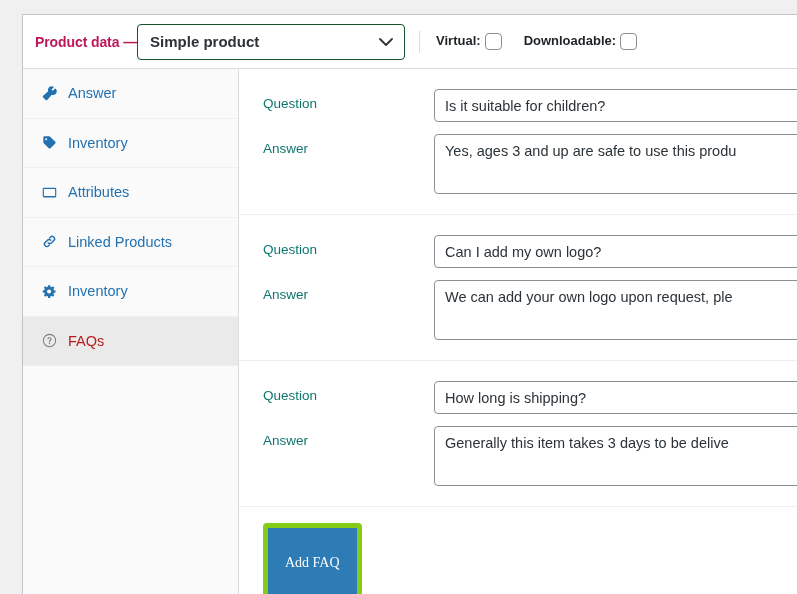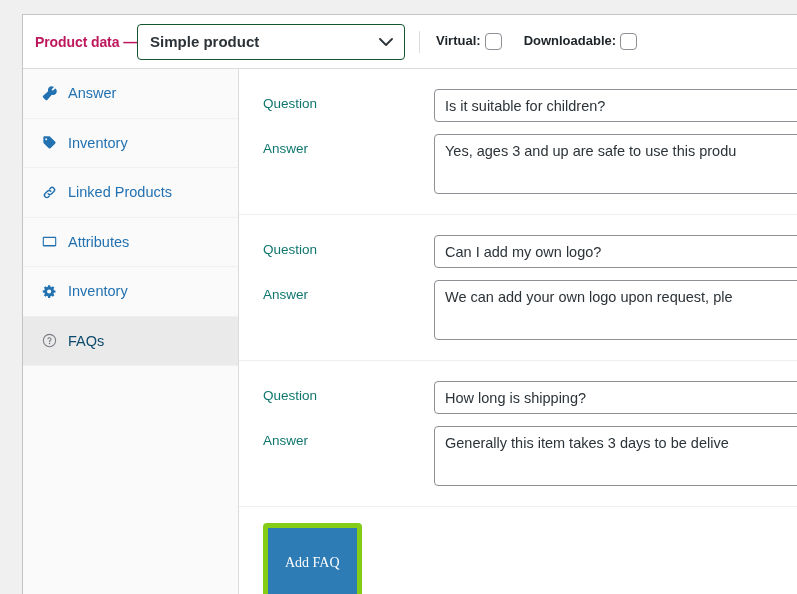--- a/index.html
+++ b/index.html
@@ -139,21 +139,21 @@
     display: flex;
     align-items: center;
     justify-content: center;
     margin-right: 9px;
     flex: none;
     color: #2271b1;
   }
 
   .tab.active {
     background: #eaeaea;
-    color: #0c4a6e;
+    color: #b91c1c;
   }
   .tab.active .tab-ico { color: #787c82; }
 
   
   .content {
     flex: 1;
     background: #fff;
     min-width: 0;
   }
 
@@ -270,43 +270,43 @@
           <svg width="15" height="15" viewBox="0 0 20 20" fill="currentColor" xmlns="http://www.w3.org/2000/svg">
             <path d="M17.7 9.1 10.9 2.3a1.6 1.6 0 0 0-1.1-.5H3.4c-.9 0-1.6.7-1.6 1.6v6.4c0 .4.2.8.5 1.1l6.8 6.8c.6.6 1.6.6 2.2 0l6.4-6.4c.6-.6.6-1.6 0-2.2zM5.6 6.9a1.3 1.3 0 1 1 0-2.6 1.3 1.3 0 0 1 0 2.6z"></path>
           </svg>
         </span>
         <span>Inventory</span>
       </div>
 
 
       <div class="tab">
         <span class="tab-ico">
-          <svg width="15" height="15" viewBox="0 0 20 20" fill="none" stroke="currentColor" stroke-width="1.9" stroke-linecap="round" xmlns="http://www.w3.org/2000/svg">
-            <path d="M8.2 11.8a3.2 3.2 0 0 0 4.6 0l3-3a3.2 3.2 0 0 0-4.6-4.6l-1 1"></path>
-            <path d="M11.8 8.2a3.2 3.2 0 0 0-4.6 0l-3 3a3.2 3.2 0 0 0 4.6 4.6l1-1"></path>
-          </svg>
-        </span>
-        <span>Linked Products</span>
-      </div>
-
-      <div class="tab">
-        <span class="tab-ico">
           <svg width="15" height="15" viewBox="0 0 20 20" fill="currentColor" xmlns="http://www.w3.org/2000/svg">
             <path d="M2.5 3.5h15c.8 0 1.5.7 1.5 1.5v10c0 .8-.7 1.5-1.5 1.5h-15C1.7 16.5 1 15.8 1 15V5c0-.8.7-1.5 1.5-1.5zm0 1.8v9.4h15V5.3h-15z"></path>
             <circle cx="6.3" cy="8.4" r="1.7" fill="#fff"></circle>
             <path d="M3.4 13c.3-1.3 1.5-2.1 2.9-2.1s2.6.8 2.9 2.1H3.4z" fill="#fff"></path>
             <rect x="11" y="7.6" width="5.6" height="1.3" fill="#fff"></rect>
             <rect x="11" y="10.5" width="5.6" height="1.3" fill="#fff"></rect>
           </svg>
         </span>
         <span>Attributes</span>
       </div>
 
       <div class="tab">
         <span class="tab-ico">
+          <svg width="15" height="15" viewBox="0 0 20 20" fill="none" stroke="currentColor" stroke-width="1.9" stroke-linecap="round" xmlns="http://www.w3.org/2000/svg">
+            <path d="M8.2 11.8a3.2 3.2 0 0 0 4.6 0l3-3a3.2 3.2 0 0 0-4.6-4.6l-1 1"></path>
+            <path d="M11.8 8.2a3.2 3.2 0 0 0-4.6 0l-3 3a3.2 3.2 0 0 0 4.6 4.6l1-1"></path>
+          </svg>
+        </span>
+        <span>Linked Products</span>
+      </div>
+
+      <div class="tab">
+        <span class="tab-ico">
           <svg width="15" height="15" viewBox="0 0 20 20" fill="currentColor" xmlns="http://www.w3.org/2000/svg">
             <path d="M18 11.4v-2.8l-2.2-.4a6 6 0 0 0-.6-1.4l1.3-1.8-2-2-1.8 1.3a6 6 0 0 0-1.4-.6L10.9 1.5H8.1l-.4 2.2a6 6 0 0 0-1.4.6L4.5 3l-2 2 1.3 1.8a6 6 0 0 0-.6 1.4l-2.2.4v2.8l2.2.4c.1.5.4 1 .6 1.4L2.5 15l2 2 1.8-1.3c.4.3.9.5 1.4.6l.4 2.2h2.8l.4-2.2c.5-.1 1-.4 1.4-.6l1.8 1.3 2-2-1.3-1.8c.3-.4.5-.9.6-1.4l2.2-.4zM9.5 12.8a2.8 2.8 0 1 1 0-5.6 2.8 2.8 0 0 1 0 5.6z"></path>
           </svg>
         </span>
         <span>Inventory</span>
       </div>
 
       <div class="tab active">
         <span class="tab-ico">
           <svg width="15" height="15" viewBox="0 0 20 20" fill="none" xmlns="http://www.w3.org/2000/svg">

